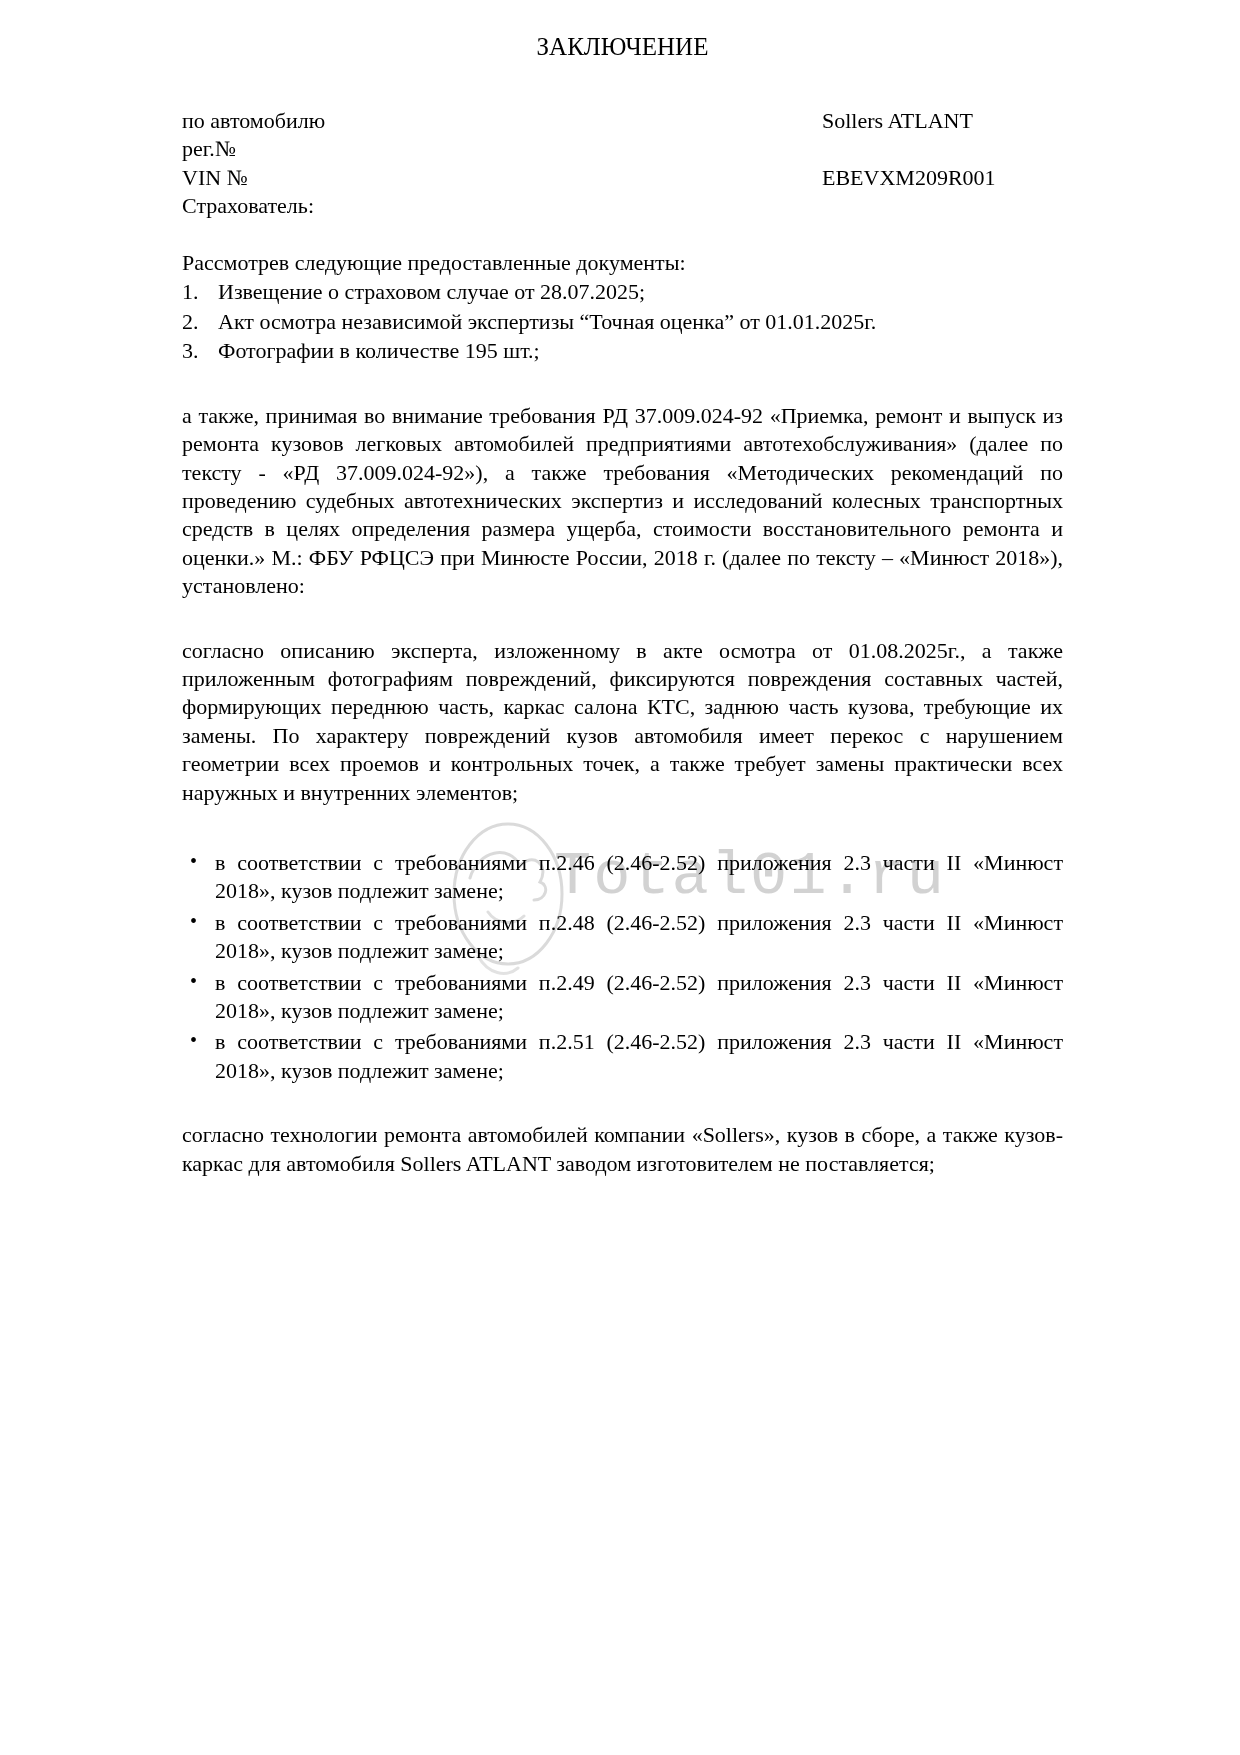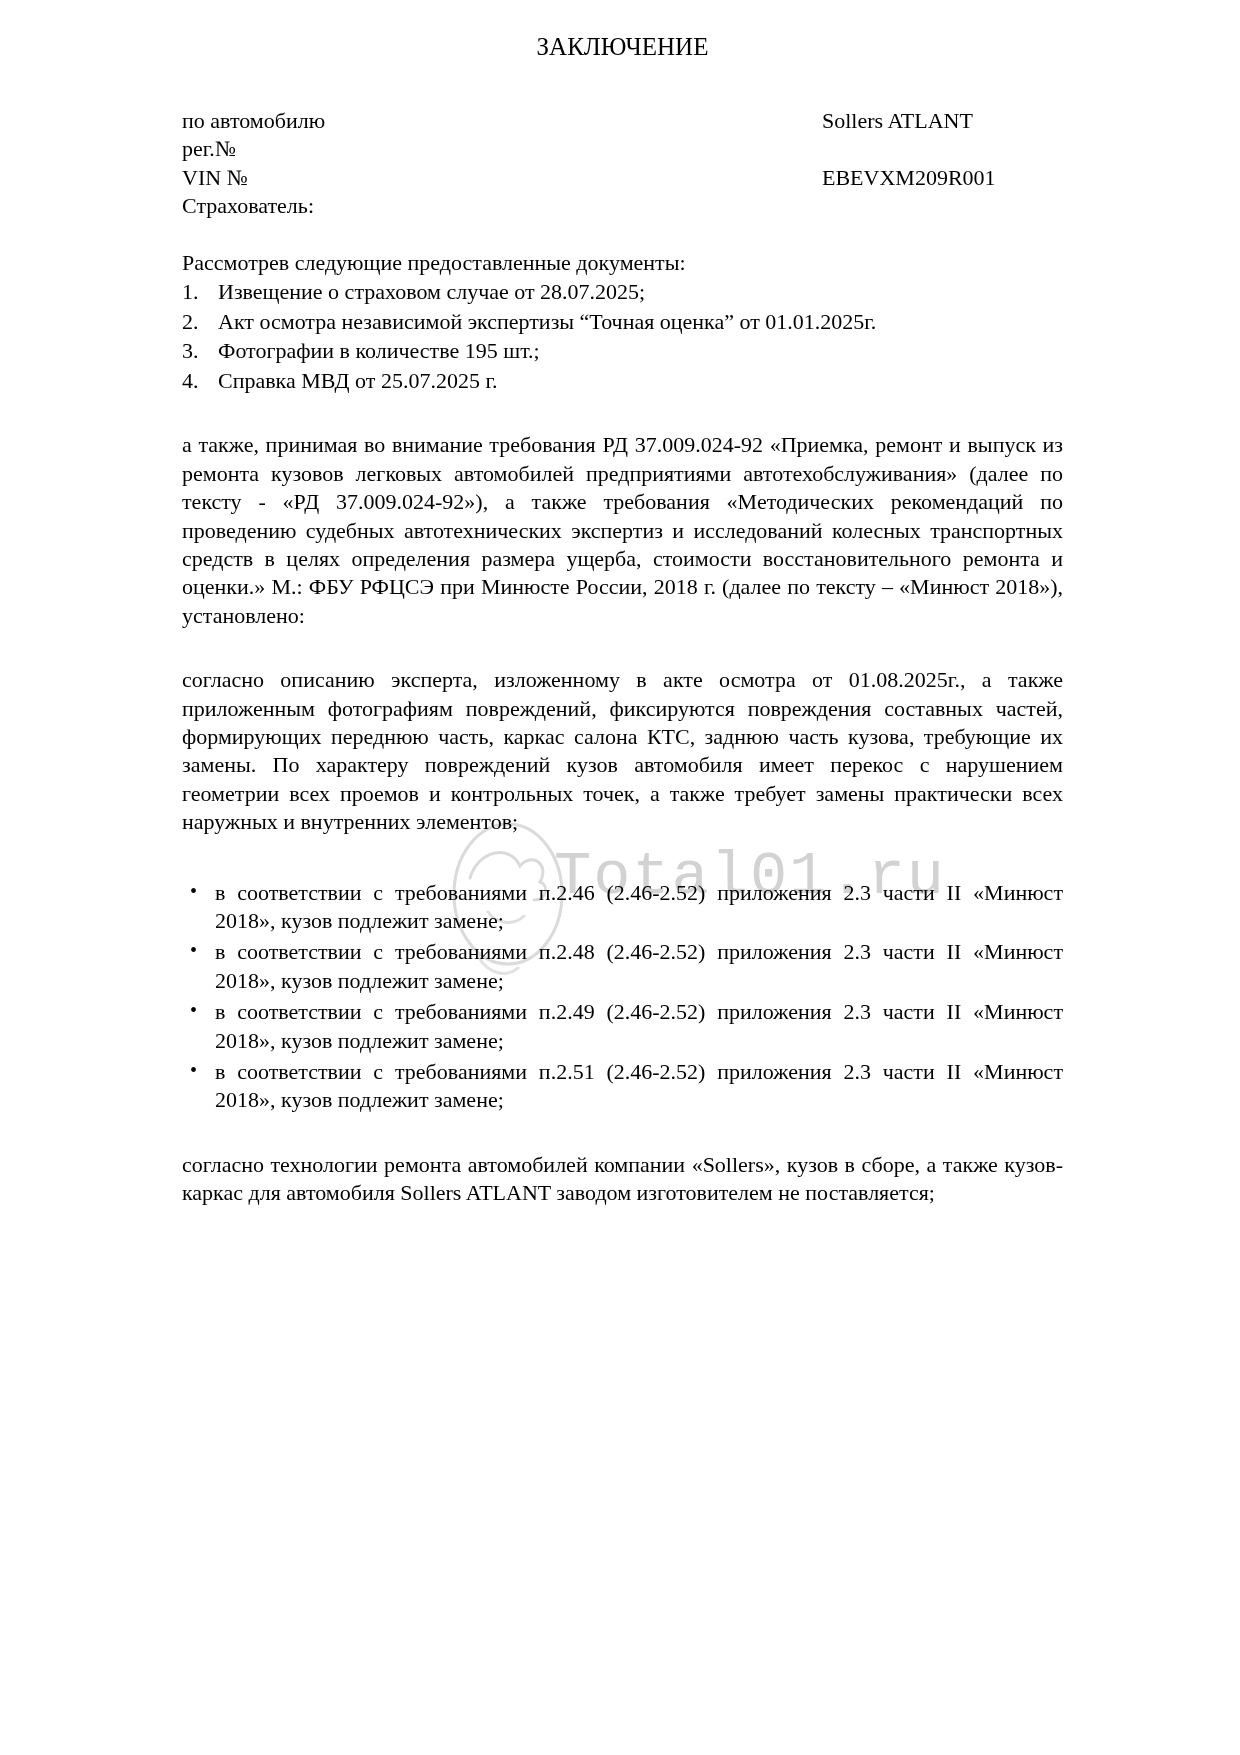--- a/index.html
+++ b/index.html
@@ -104,23 +104,20 @@
     <div class="numlist">
       <div class="numitem">
         <span class="num">1.</span><span class="itext">Извещение о страховом случае от 28.07.2025;</span>
       </div>
       <div class="numitem">
         <span class="num">2.</span><span class="itext">Акт осмотра независимой экспертизы “Точная оценка” от 01.01.2025г.</span>
       </div>
       <div class="numitem">
         <span class="num">3.</span><span class="itext">Фотографии в количестве 195 шт.;</span>
       </div>
-      <div class="numitem">
-        <span class="num">4.</span><span class="itext">Справка МВД от 25.07.2025 г.</span>
-      </div>
     </div>
 
     <div class="para para-rd">а также, принимая во внимание требования РД 37.009.024-92 «Приемка, ремонт и выпуск из ремонта кузовов легковых автомобилей предприятиями автотехобслуживания» (далее по тексту - «РД 37.009.024-92»), а также требования «Методических рекомендаций по проведению судебных автотехнических экспертиз и исследований колесных транспортных средств в целях определения размера ущерба, стоимости восстановительного ремонта и оценки.» М.: ФБУ РФЦСЭ при Минюсте России, 2018 г. (далее по тексту – «Минюст 2018»), установлено:</div>
 
     <div class="para indent">согласно описанию эксперта, изложенному в акте осмотра от 01.08.2025г., а также приложенным фотографиям повреждений, фиксируются повреждения составных частей, формирующих переднюю часть, каркас салона КТС, заднюю часть кузова, требующие их замены. По характеру повреждений кузов автомобиля имеет перекос с нарушением геометрии всех проемов и контрольных точек, а также требует замены практически всех наружных и внутренних элементов;</div>
 
     <div class="bullets">
       <div class="bullet">
         <span class="bmark">•</span><span class="btext">в соответствии с требованиями п.2.46 (2.46-2.52) приложения 2.3 части II «Минюст 2018», кузов подлежит замене;</span>
       </div>

